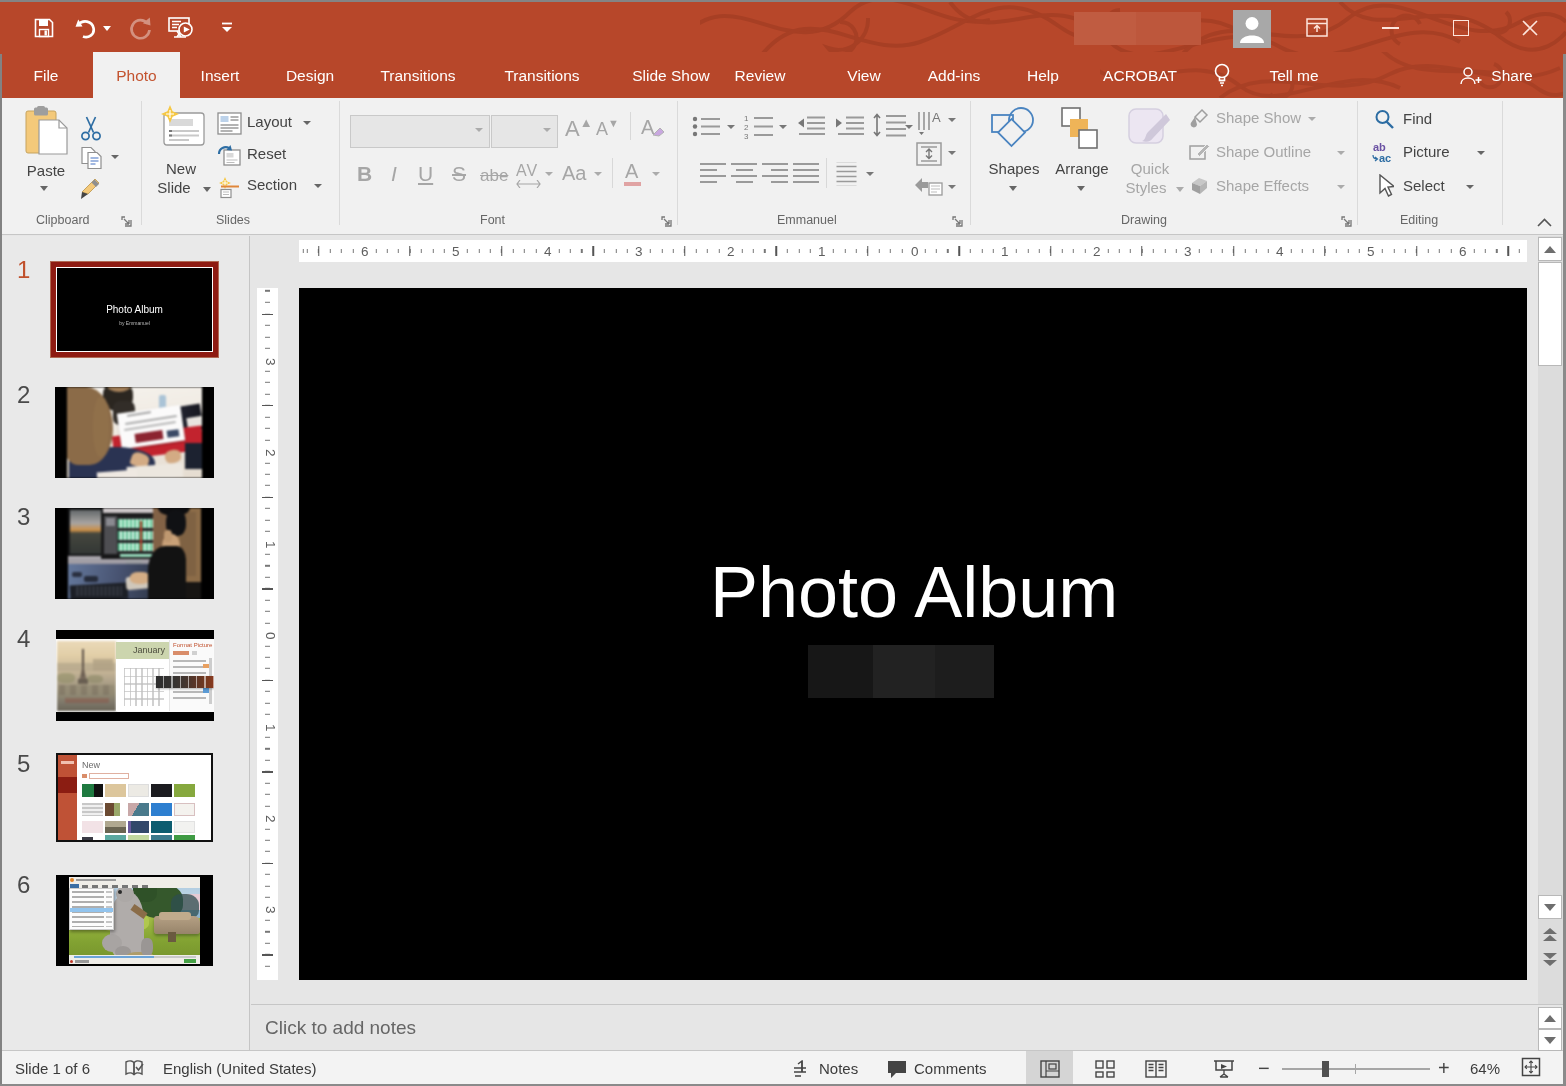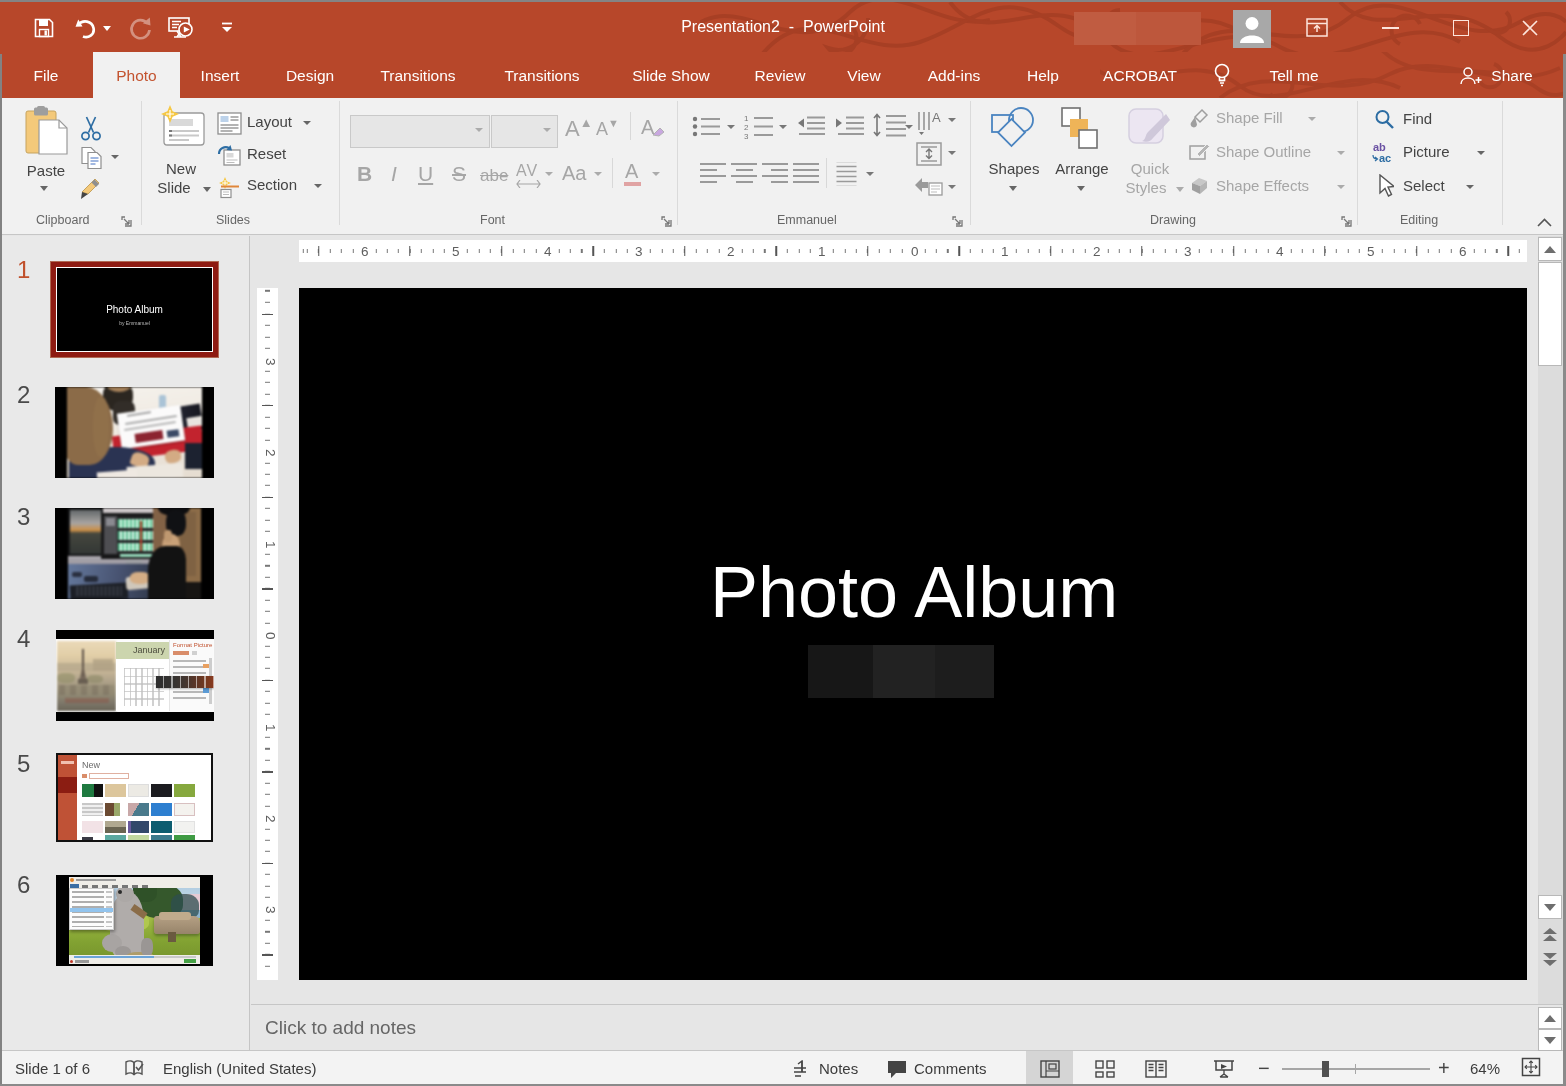--- a/index.html
+++ b/index.html
@@ -72,21 +72,20 @@
     <path d="M4 5.5 h9 M4 8.5 h7 M4 11.5 h5" stroke="#fff" stroke-width="1.5"></path>
     <path d="M9 15 l4 6 M13 15 l-4 6 M6 21 h12" stroke="#fff" stroke-width="1.6"></path>
     <circle cx="17.5" cy="13.5" r="6.5" fill="#b7472a" stroke="#fff" stroke-width="1.6"></circle>
     <path d="M15.8 10.5 l6 3 l-6 3 z" fill="#fff"></path>
   </svg>
 
   <svg class="abs" style="left:220px; top:20px;" width="14" height="12" viewBox="0 0 14 12">
     <path d="M2 1.5 h10" stroke="#fff" stroke-width="1.8"></path>
     <path d="M2 5 l5 5 l5 -5 z" fill="#fff"></path>
   </svg>
-  <div class="abs" id="title-text">Presentation2&nbsp;&nbsp;-&nbsp;&nbsp;PowerPoint</div>
 
   <div class="abs" style="left:1074px; top:10px; width:62px; height:33px; background:#c05c41;"></div>
   <div class="abs" style="left:1136px; top:10px; width:65px; height:33px; background:#bd573c;"></div>
 
   <div class="abs" style="left:1233px; top:8px; width:38px; height:38px; background:#a8a8a8;">
     <svg width="38" height="38" viewBox="0 0 38 38">
       <circle cx="19" cy="13.5" r="6.5" fill="#fff"></circle>
       <path d="M7 33 C 7 23 31 23 31 33 z" fill="#fff"></path>
     </svg>
   </div>
@@ -116,21 +115,21 @@
       <path d="M380 30 a 12 12 0 1 0 14 -18"></path>
     </g>
   </svg>
   <div class="tab" style="left:14px;  width:64px;">File</div>
   <div class="tab" style="left:93px;  width:87px; background:#f1f1f1; color:#c3532f;">Photo</div>
   <div class="tab" style="left:180px; width:80px;">Insert</div>
   <div class="tab" style="left:264px; width:92px;">Design</div>
   <div class="tab" style="left:360px; width:116px;">Transitions</div>
   <div class="tab" style="left:480px; width:124px;">Transitions</div>
   <div class="tab" style="left:608px; width:126px;">Slide Show</div>
-  <div class="tab" style="left:740px; width:80px;">Review</div>
+  <div class="tab" style="left:720px; width:80px;">Review</div>
   <div class="tab" style="left:826px; width:76px;">View</div>
   <div class="tab" style="left:906px; width:96px;">Add-ins</div>
   <div class="tab" style="left:1006px; width:74px;">Help</div>
   <div class="tab" style="left:1084px; width:112px;">ACROBAT</div>
   <svg class="abs" style="left:1213px; top:10px;" width="18" height="27" viewBox="0 0 18 27">
     <g stroke="#fff" fill="none" stroke-width="1.6">
       <circle cx="9" cy="9" r="6.5"></circle>
       <path d="M6.5 15 v3.5 h5 V15"></path>
       <path d="M6.5 18.5 h5 M7 21 h4 M8 23.5 h2"></path>
     </g>
@@ -365,38 +364,38 @@
     <path d="M40 8 L22 26 c-3 3 -2 8 -6 9 c5 2 9 0 11 -3 L 44 14 z" fill="#cfc8da"></path>
   </svg>
   <div class="abs gray" style="left:1124px; top:62px; width:52px; text-align:center; font-size:15px;">Quick</div>
   <div class="abs gray" style="left:1118px; top:81px; width:56px; text-align:center; font-size:15px;">Styles</div>
   <div class="abs" style="left:1176px; top:89px; width:0; height:0; border-left:4.5px solid transparent; border-right:4.5px solid transparent; border-top:5px solid #ababab;"></div>
 
   <svg class="abs" style="left:1189px; top:10px;" width="22" height="20" viewBox="0 0 22 20">
     <path d="M6 9 L13 2 l5 5 L11 14 z" fill="none" stroke="#9f9f9f" stroke-width="1.5"></path>
     <path d="M6 9 l-3.5 5 a3.2 3.2 0 1 0 5.5 2.5 z" fill="#9f9f9f"></path>
   </svg>
-  <div class="abs gray" style="left:1216px; top:11px; font-size:15px;">Shape Fill</div>
+  <div class="abs gray" style="left:1216px; top:11px; font-size:15px;">Shape Show</div>
   <div class="abs" style="left:1308px; top:19px; width:0; height:0; border-left:4px solid transparent; border-right:4px solid transparent; border-top:4.5px solid #ababab;"></div>
 
   <svg class="abs" style="left:1189px; top:44px;" width="22" height="20" viewBox="0 0 22 20">
     <rect x="1" y="4" width="15" height="13" fill="none" stroke="#9f9f9f" stroke-width="1.5"></rect>
     <path d="M8 12 L18 2 l2.5 2.5 L10.5 14.5 z" fill="#b5b5b5" stroke="#f1f1f1" stroke-width="1"></path>
   </svg>
   <div class="abs gray" style="left:1216px; top:45px; font-size:15px;">Shape Outline</div>
   <div class="abs" style="left:1337px; top:53px; width:0; height:0; border-left:4px solid transparent; border-right:4px solid transparent; border-top:4.5px solid #ababab;"></div>
 
   <svg class="abs" style="left:1189px; top:78px;" width="22" height="20" viewBox="0 0 22 20">
     <path d="M3 7 L10 2 l8 3 l-7 5 z" fill="#c7c7c7"></path>
     <path d="M3 7 v7 l8 4 v-8 z" fill="#9f9f9f"></path>
     <path d="M11 10 l7 -5 v7 l-7 6 z" fill="#b5b5b5"></path>
   </svg>
   <div class="abs gray" style="left:1216px; top:79px; font-size:15px;">Shape Effects</div>
   <div class="abs" style="left:1337px; top:87px; width:0; height:0; border-left:4px solid transparent; border-right:4px solid transparent; border-top:4.5px solid #ababab;"></div>
-  <div class="abs glabel" style="left:1121px;margin-left:29px;">Drawing</div>
+  <div class="abs glabel" style="left:1121px;">Drawing</div>
   <svg class="abs" style="left:1340px; top:117px;" width="13" height="13" viewBox="0 0 13 13">
     <path d="M2 5 V2 h3 M5 11 h6 V5" fill="none" stroke="#777" stroke-width="1.3"></path>
     <path d="M4 4 l5 5 M9 9 v-4 M9 9 h-4" fill="none" stroke="#777" stroke-width="1.3"></path>
   </svg>
 
   <svg class="abs" style="left:1374px; top:11px;" width="21" height="20" viewBox="0 0 21 20">
     <circle cx="8.5" cy="8" r="6" fill="none" stroke="#2d6da3" stroke-width="2"></circle>
     <path d="M12.5 12.5 L19 19" stroke="#2d6da3" stroke-width="2.4"></path>
   </svg>
   <div class="abs rtext" style="left:1403px; top:12px;">Find</div>

